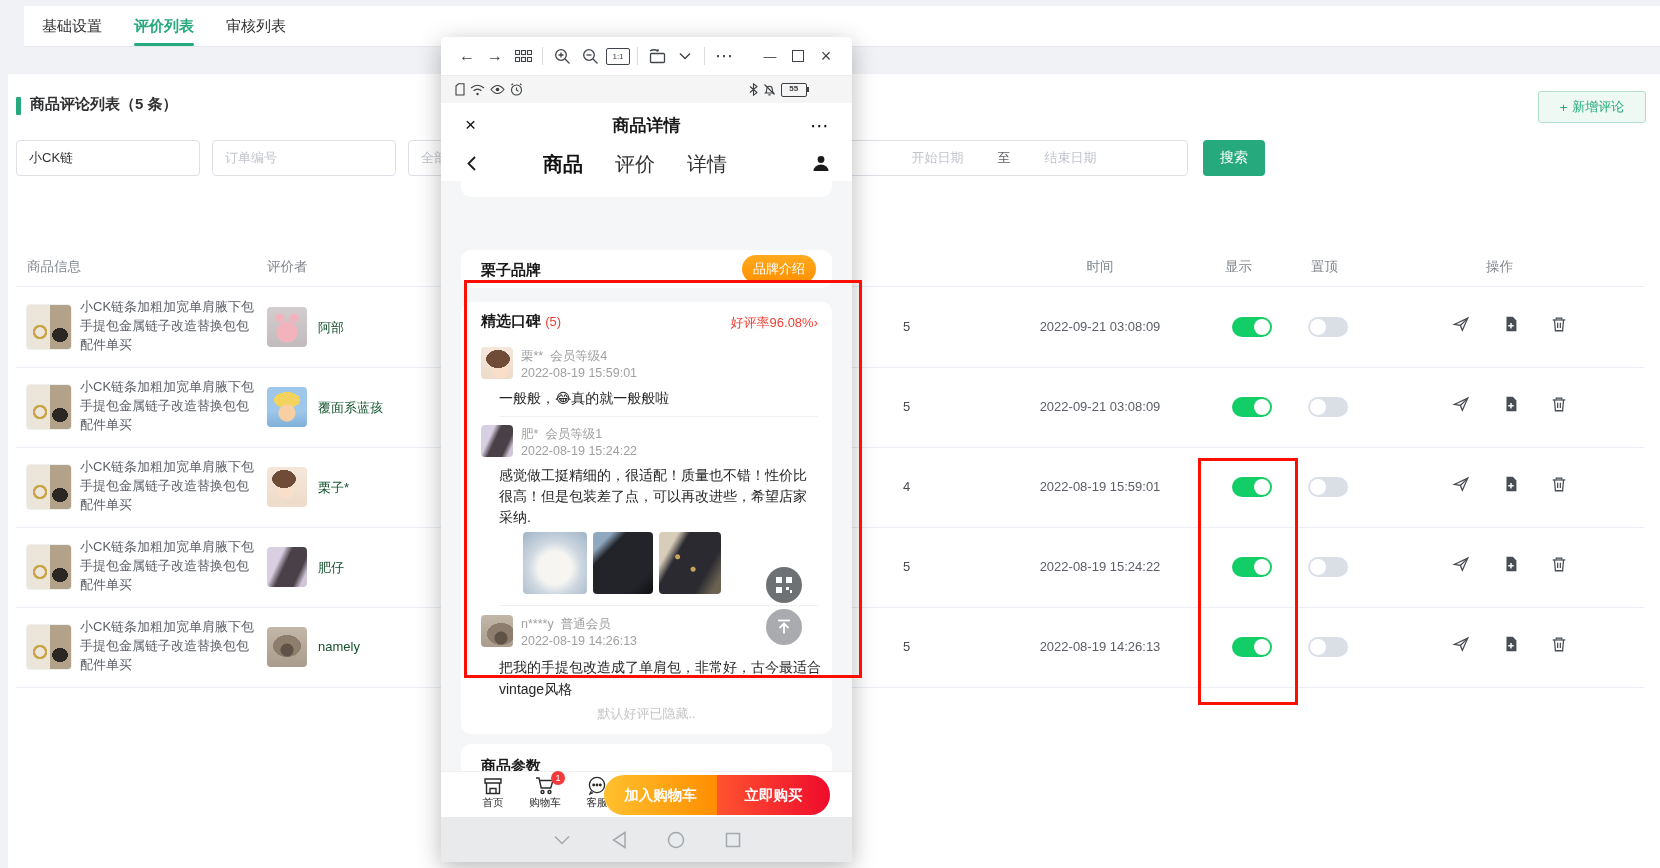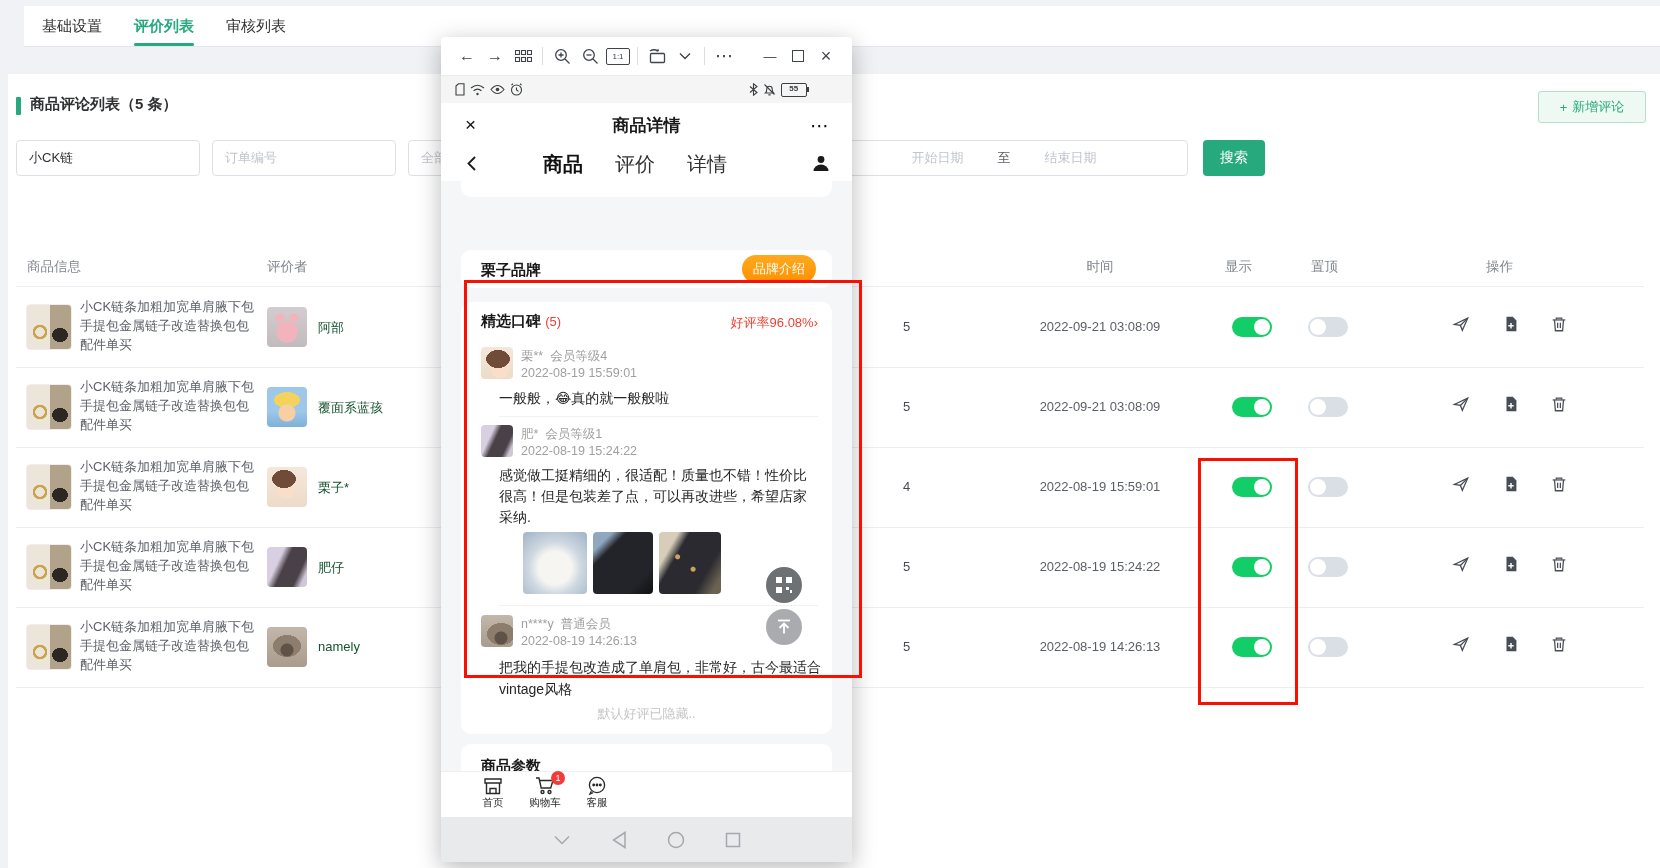--- a/index.html
+++ b/index.html
@@ -526,20 +526,24 @@
     <div class="tabitem" style="left:134px;">
       <svg style="margin:0 auto;" width="20" height="19" viewBox="0 0 20 20" fill="none" stroke="#2a2a2a" stroke-width="1.4">
           <circle cx="10" cy="9.5" r="8"></circle>
           <circle cx="6.5" cy="9.5" r="0.8" fill="#2a2a2a"></circle>
           <circle cx="10" cy="9.5" r="0.8" fill="#2a2a2a"></circle>
           <circle cx="13.5" cy="9.5" r="0.8" fill="#2a2a2a"></circle>
           <path d="M4 16 l-1.5 3 3.2 -1.4"></path>
         </svg>
       <span class="lbl">客服</span>
     </div>
+    <div class="buy-pill">
+      <div class="buy-half" style="background:linear-gradient(90deg,#ffc02e,#ff8e00);">加入购物车</div>
+      <div class="buy-half" style="background:linear-gradient(90deg,#ff5330,#ef0b2c);">立即购买</div>
+    </div>
   </div>
 
   <div class="bnav">
     <span>
         <svg width="18" height="10" viewBox="0 0 18 10" fill="none" stroke="#a3a9af" stroke-width="1.5">
           <path d="M2 1.5 L9 8.5 L16 1.5"></path>
         </svg>
       </span>
     <span>
         <svg width="16" height="18" viewBox="0 0 16 18" fill="none" stroke="#a3a9af" stroke-width="1.5">

